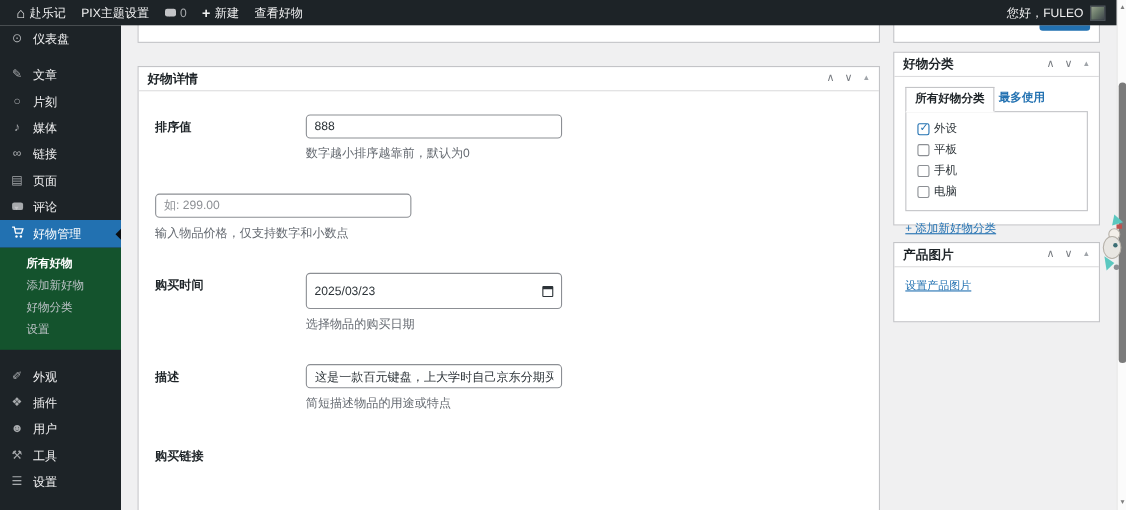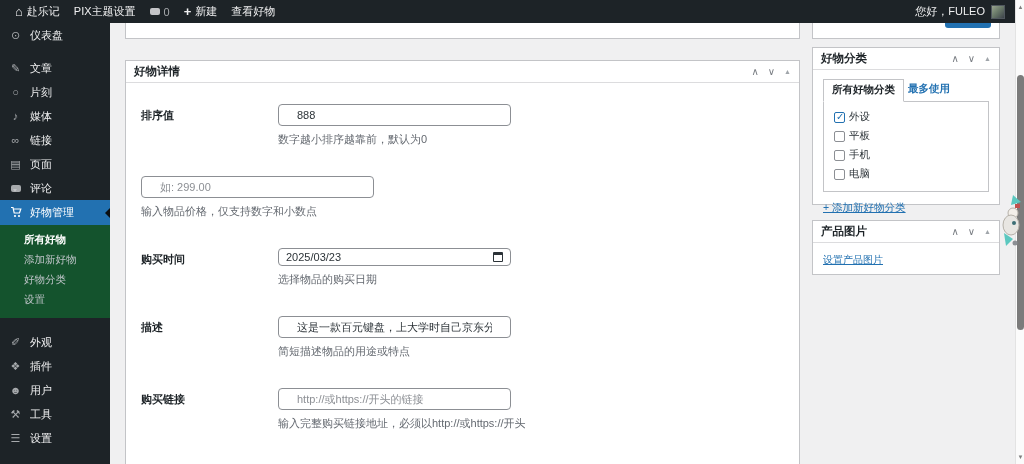--- a/index.html
+++ b/index.html
@@ -40,42 +40,42 @@
   .panel-title { font-weight:bold; font-size:11.5px; color:#1d2327; }
   .hd-ctrls { margin-left:auto; display:flex; align-items:center; gap:9px; color:#787c82; }
   .hd-arrow { font-size:10px; cursor:pointer; line-height:1; }
   .hd-toggle { font-size:7px; color:#a0a5aa; cursor:pointer; line-height:1; }
 
   .panel-detail { left:125px; top:60px; width:675px; height:430px; }
   .detail-form { padding:21px 15px 0 15px; }
   .row { display:flex; margin-bottom:14px; }
   .row-label { width:137px; flex:none; font-weight:bold; font-size:11px; padding-top:4px; }
   .row-ctrl { width:380px; }
-  .txt-input { width:233px; height:22px; border:1px solid #8c8f94; border-radius:4px; padding:0 18px; font-size:11px; font-family:inherit; color:#2c3338; background:#fff; outline:none; }
+  .txt-input { width:233px; height:22px; border:1px solid #8c8f94; border-radius:4px; padding:0 7px; font-size:11px; font-family:inherit; color:#2c3338; background:#fff; outline:none; }
   .txt-input::placeholder { color:#8c8f94; opacity:1; }
   .hint { margin-top:6px; margin-bottom:15px; color:#646970; font-size:11px; }
-  .date-input { width:233px; height:18px; border:1px solid #8c8f94; border-radius:4px; padding:0 7px; font-size:11px; color:#2c3338; background:#fff; display:flex; align-items:center; cursor:text; }
+  .date-input { width:233px; height:33px; border:1px solid #8c8f94; border-radius:4px; padding:0 7px; font-size:11px; color:#2c3338; background:#fff; display:flex; align-items:center; cursor:text; }
   .cal-icon { margin-left:auto; width:10px; height:10px; border:1px solid #2c3338; border-top-width:3px; border-radius:1px; display:inline-block; cursor:pointer; }
 
   
   .panel-cat { left:812px; top:47px; width:188px; height:158px; }
   .cat-body { padding:8px 10px 10px 10px; }
   .tabs-row { display:flex; align-items:flex-end; gap:4px; position:relative; z-index:2;font-weight:bold; }
   .tab-active { background:#fff; border:1px solid #c3c4c7; border-bottom:1px solid #fff; padding:3px 8px 4px 8px; font-size:10.5px; position:relative; top:1px; cursor:pointer; }
   .tab-link { color:#2271b1; font-size:10.5px; cursor:pointer; padding-bottom:5px;text-align:center; }
   .tabs-panel { border:1px solid #c3c4c7; background:#fff; padding:8px 8px 10px 10px; position:relative; z-index:1; }
   .cat-item { display:flex; align-items:center; gap:4px; margin-bottom:5px; cursor:pointer; }
   .cat-item:last-child { margin-bottom:0; }
   .cb { width:11px; height:11px; border:1px solid #8c8f94; border-radius:2px; background:#fff; flex:none; position:relative; }
   .cb.checked { border-color:#2271b1; }
   .cb.checked::after { content:"✓"; position:absolute; left:1px; top:-2px; color:#2271b1; font-size:10px; font-weight:bold; }
   .cat-label { font-size:10.5px; color:#2c3338; }
   .add-cat { display:inline-block; margin-top:9px; color:#2271b1; font-size:10.5px; text-decoration:underline; cursor:pointer; }
 
-  .panel-img { left:812px; top:220px; width:188px; height:55px; }
+  .panel-img { left:812px; top:220px; width:188px; height:73px; }
   .img-body { padding:10px; }
   .set-img-link { color:#2271b1; font-size:10px; text-decoration:underline; cursor:pointer; }
 
   
   .scrollbar { position:absolute; right:0; top:0; bottom:0; width:9px; background:#fbfbfb; border-left:1px solid #e3e3e3; z-index:90; }
   .sb-arrow { position:absolute; left:0; width:9px; text-align:center; color:#7e7e7e; font-size:6px; cursor:pointer; }
   .sb-up { top:4px; }
   .sb-down { bottom:4px; }
   .sb-thumb { position:absolute; left:1px; top:75px; width:7px; height:255px; background:#7b7b7b; border-radius:4px; cursor:grab; }
 
@@ -228,24 +228,20 @@
     <div class="row">
       <div class="row-label">描述</div>
       <div class="row-ctrl">
         <input class="txt-input" type="text" value="这是一款百元键盘，上大学时自己京东分期买的，不过" style="">
         <div class="hint">简短描述物品的用途或特点</div>
       </div>
     </div>
 
     <div class="row">
       <div class="row-label">购买链接</div>
-      <div class="row-ctrl">
-        <input class="txt-input" type="text" placeholder="http://或https://开头的链接" style="">
-        <div class="hint">输入完整购买链接地址，必须以http://或https://开头</div>
-      </div>
     </div>
 
   </div>
 </div>
 
 <div class="panel frag-side">
   <span class="pub-btn-sliver"></span>
 </div>
 
 <div class="panel panel-cat">

